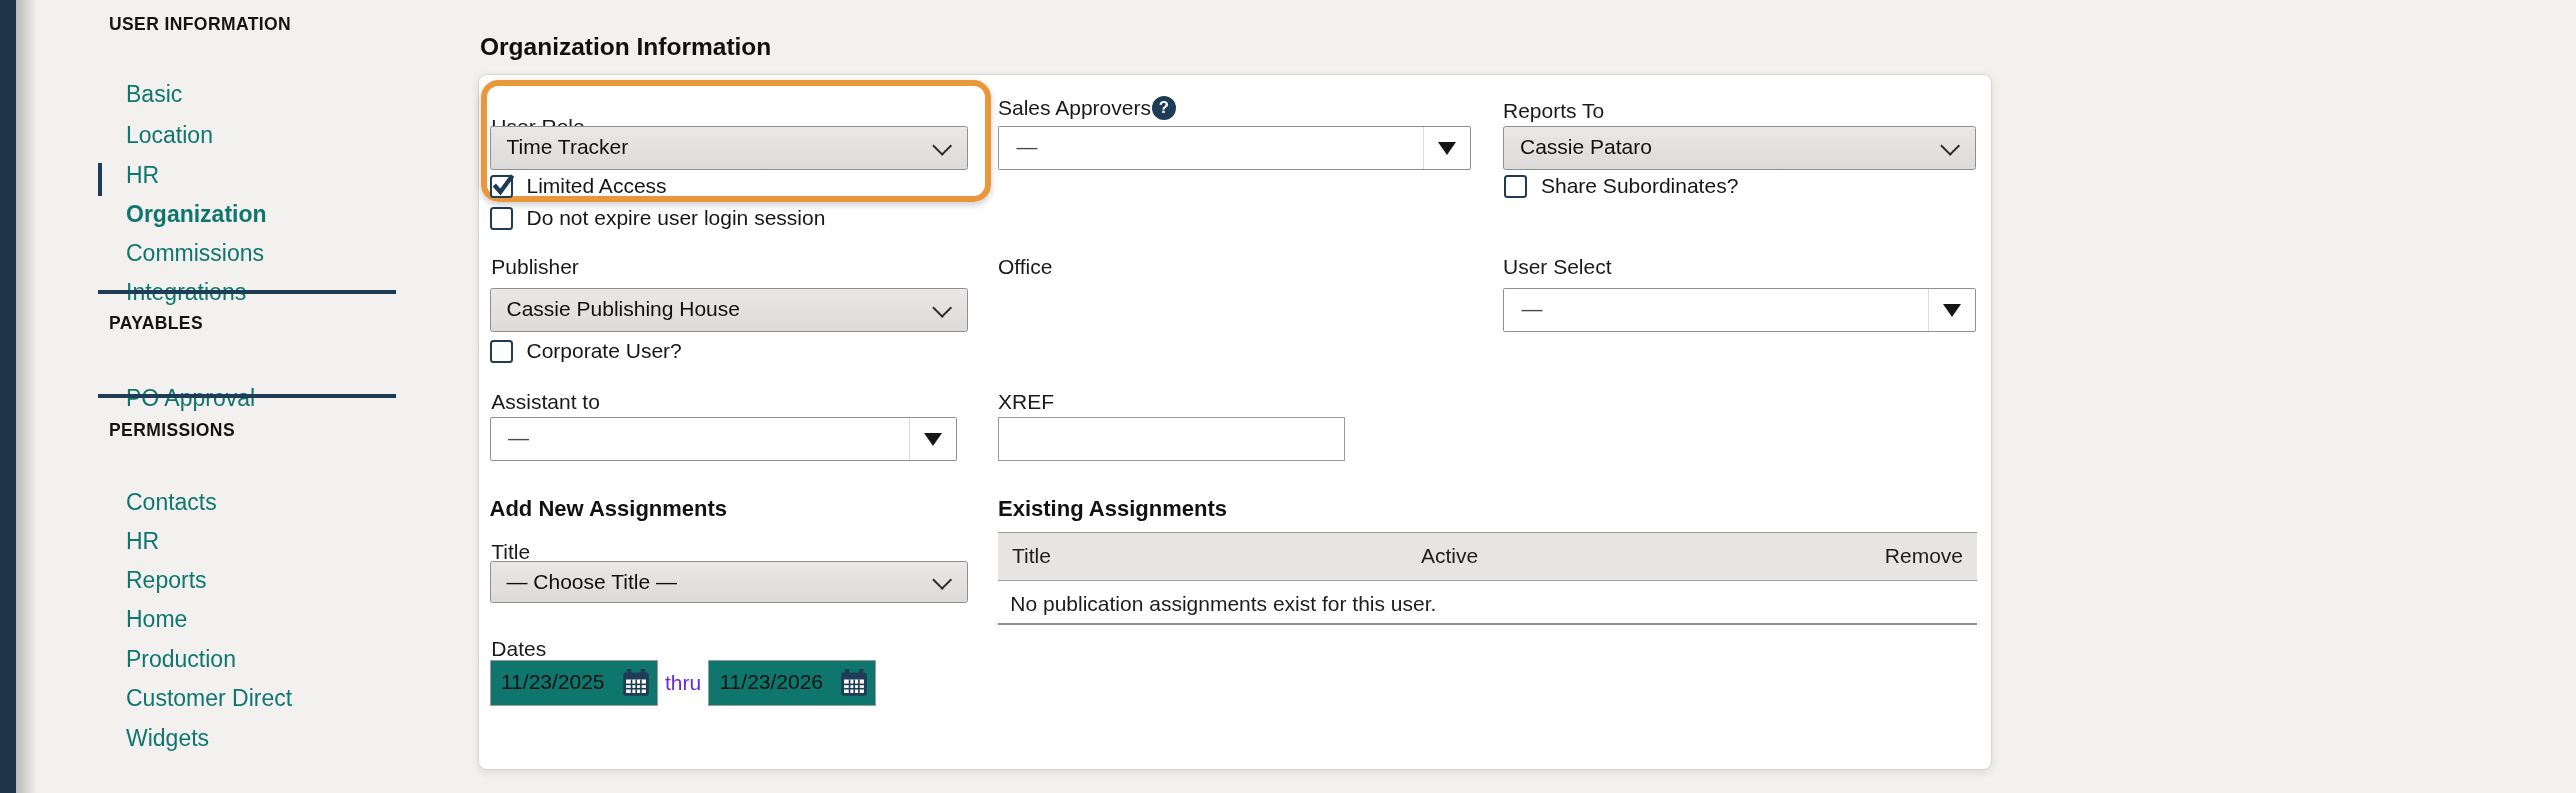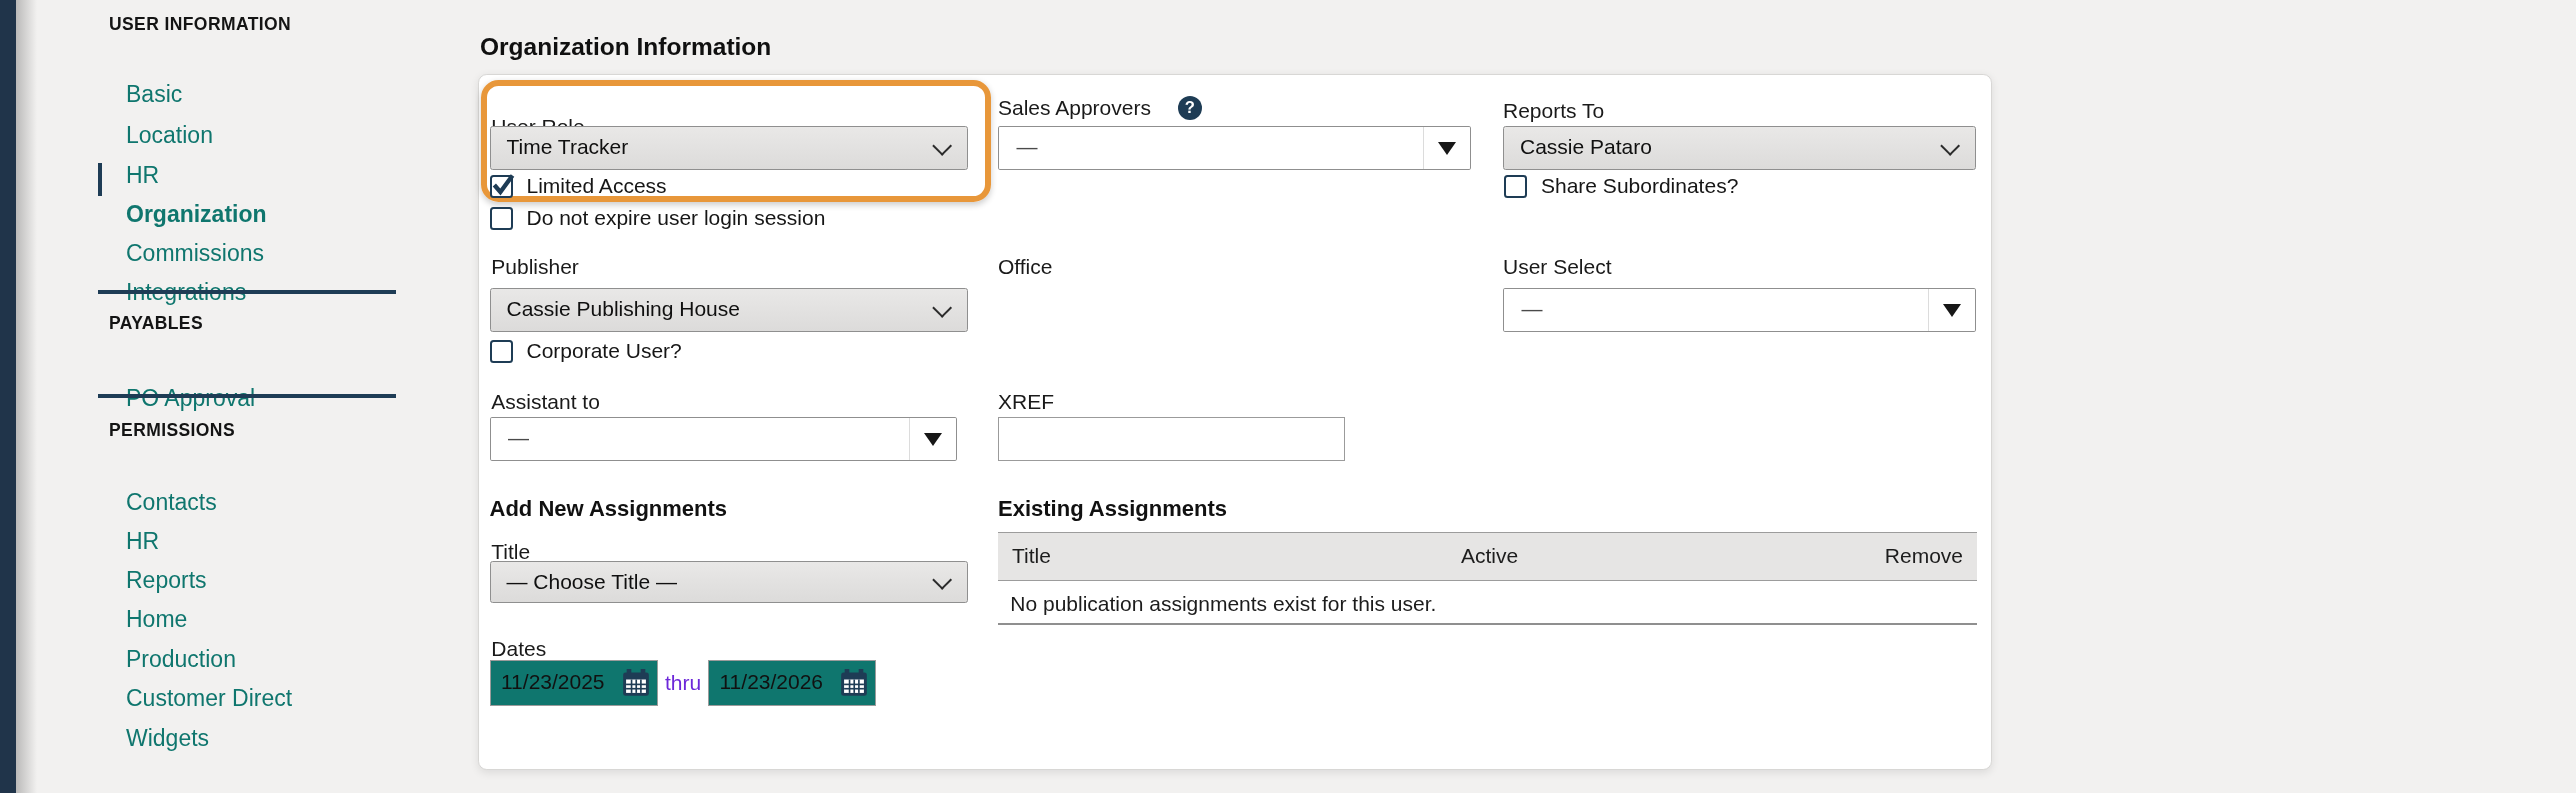--- a/index.html
+++ b/index.html
@@ -20,21 +20,21 @@
   .active-bar{position:absolute;left:98px;top:163px;width:4.4px;height:33px;background:#1e3c55;}
   .side-divider{position:absolute;left:98px;width:298px;height:3.5px;background:#1e3c55;}
   
   .page-title{position:absolute;left:480px;top:33px;font-size:24.5px;font-weight:700;color:#101010;}
   .card{position:absolute;left:478px;top:74px;width:1512px;height:694px;background:#fff;
     border:0.9px solid #d8d7d5;border-radius:8.8px;box-shadow:0 2.6px 8.8px rgba(0,0,0,.09);}
   .hl-orange{position:absolute;left:1.8px;top:5.3px;width:510px;height:122px;
     border:6.1px solid #e8973a;border-radius:17.5px;box-shadow:0 2.6px 6.1px rgba(0,0,0,.20);
     pointer-events:none;box-sizing:border-box;}
   .field-label{position:absolute;font-size:21px;line-height:24.5px;color:#1a1a1a;white-space:nowrap;}
-  .label-flex{display:flex;align-items:center;gap:27px;}
+  .label-flex{display:flex;align-items:center;gap:1px;}
   .help{width:24px;height:24px;border-radius:50%;background:#1e3c55;color:#fff;
     font-size:16.6px;font-weight:700;display:flex;align-items:center;justify-content:center;cursor:pointer;}
   
   .select{position:absolute;height:44px;box-sizing:border-box;cursor:pointer;
     background:linear-gradient(#e9e8e7,#dcdbda);border:1.8px solid #8f8f8f;border-radius:2.6px;}
   .select .sval{position:absolute;left:16px;top:0;line-height:40px;font-size:21px;color:#101010;white-space:nowrap;}
   .select .chev{position:absolute;right:17.5px;top:12.3px;width:12.3px;height:12.3px;
     border-right:2.6px solid #2b2b2b;border-bottom:2.6px solid #2b2b2b;transform:rotate(45deg);}
   
   .combo{position:absolute;height:44px;box-sizing:border-box;cursor:pointer;background:#fff;
@@ -57,21 +57,21 @@
   .cb svg{display:none;position:absolute;left:-1.8px;top:-4.4px;}
   .cb.checked svg{display:block;}
   .cb-label{font-size:21px;color:#161616;white-space:nowrap;}
   
   .section-heading{position:absolute;font-size:22px;font-weight:700;color:#111;white-space:nowrap;}
   .tbl{position:absolute;left:519px;top:457px;width:979px;}
   .tbl-head{position:relative;height:49px;box-sizing:border-box;background:#e6e5e4;
     border-top:1.8px solid #9c9c9c;border-bottom:1.8px solid #9c9c9c;}
   .tbl-head .th{position:absolute;top:0;line-height:46px;font-size:21px;color:#1d1d1d;}
   .th-title{left:14px;}
-  .th-active{left:423px;margin-left:40px;}
+  .th-active{left:423px;}
   .th-remove{right:14px;}
   .tbl-empty{height:44px;line-height:46px;font-size:21px;color:#1c1c1c;padding-left:12.3px;
     border-bottom:2.6px solid #8f8f8f;box-sizing:border-box;}
 </style>
 </head>
 <body>
 
 <div class="left-strip"></div>
 <div class="left-strip-shadow"></div>
 

